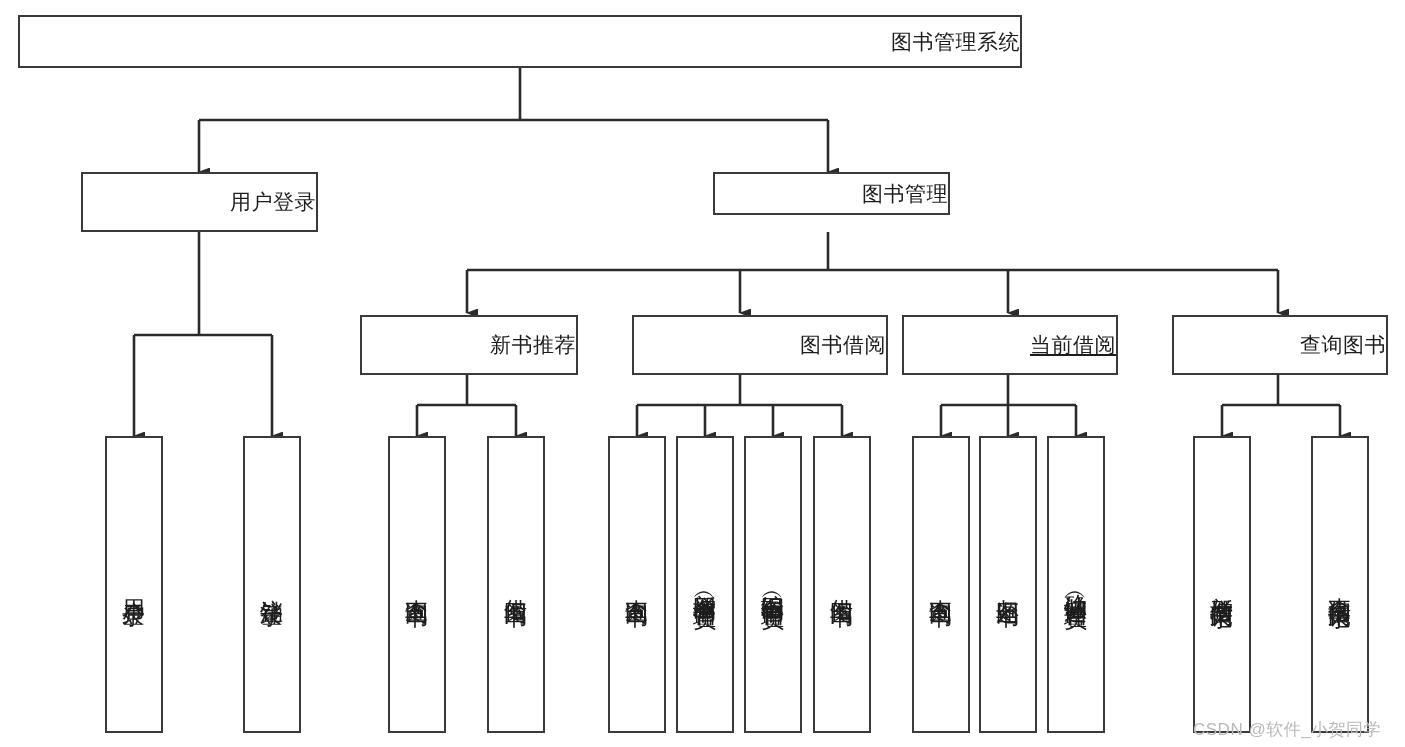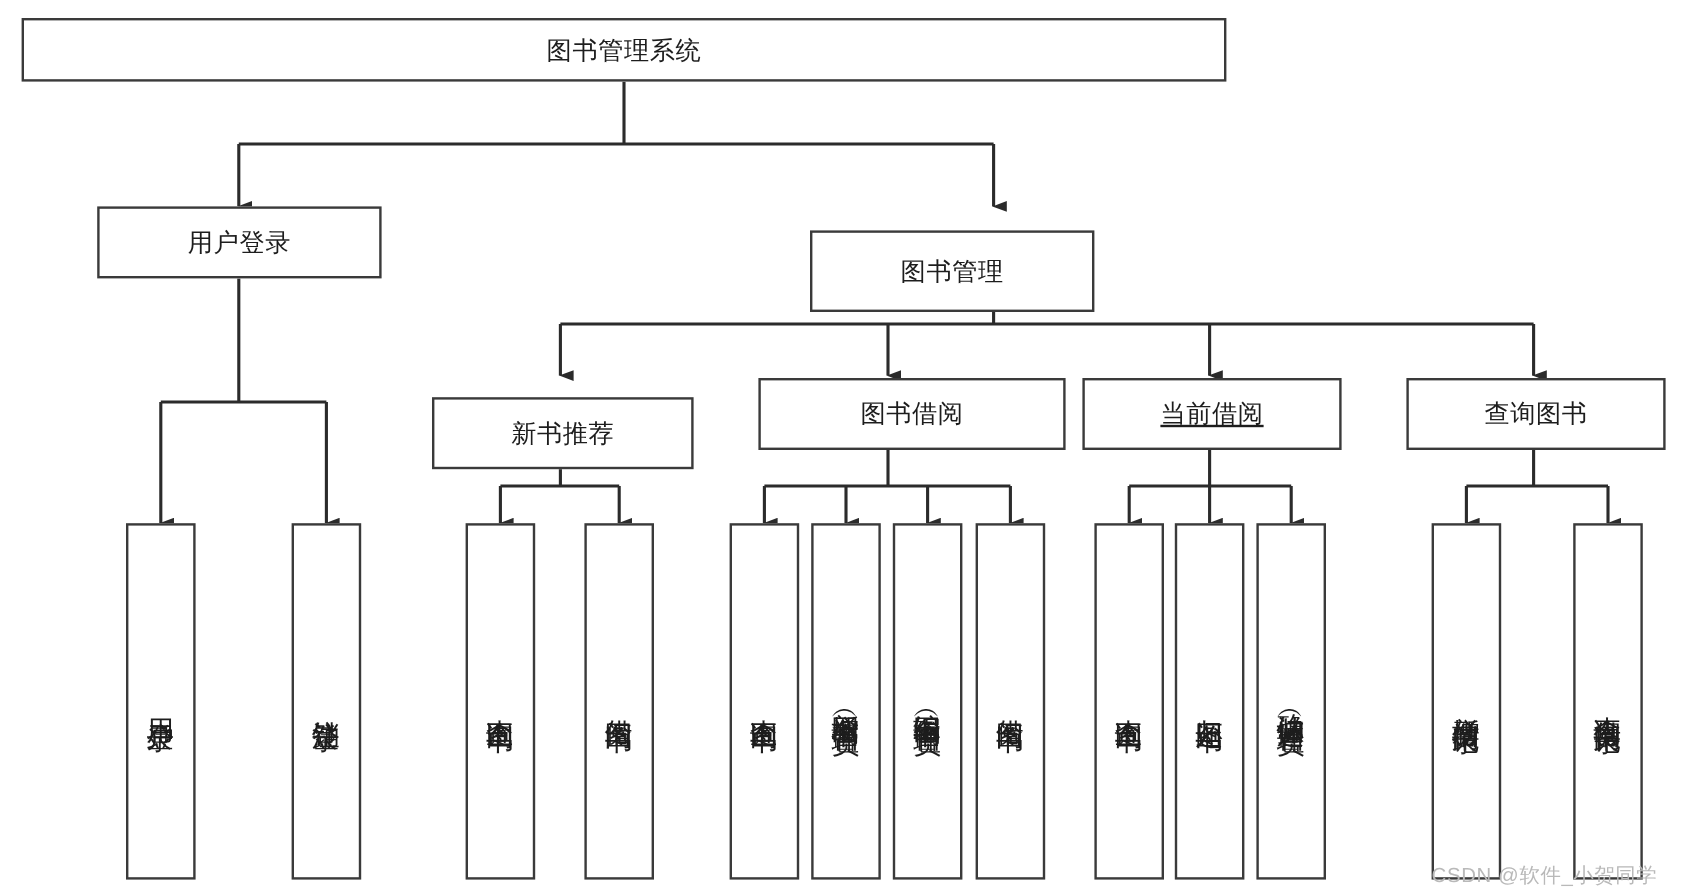--- a/index.html
+++ b/index.html
@@ -32,20 +32,21 @@
     background: #ffffff;
     display: flex;
     align-items: center;
     justify-content: center;
     color: #1d1d1d;
   }
   .node-h {
     font-size: 21px;
     letter-spacing: 0.5px;
     white-space: nowrap;
+    justify-content: flex-end;
   }
   .node-v {
     padding-top: 6px;
     padding-bottom: 6px;
   }
   .vlabel {
     writing-mode: vertical-rl;
     text-orientation: upright;
     font-size: 23px;
     line-height: 1.22;
@@ -120,25 +121,25 @@
     </g>
   </svg>
 
   <div class="node node-h" style="left:18px; top:15px; width:1004px; height:53px;">
     <span>图书管理系统</span>
   </div>
 
   <div class="node node-h" style="left:81px; top:172px; width:237px; height:60px;">
     <span>用户登录</span>
   </div>
-  <div class="node node-h" style="left:675px; top:172px; width:237px; height:68px;margin-top:20px;">
+  <div class="node node-h" style="left:713px; top:172px; width:237px; height:43px;">
     <span>图书管理</span>
   </div>
 
-  <div class="node node-h" style="left:360px; top:315px; width:218px; height:60px;margin-top:16px;">
+  <div class="node node-h" style="left:360px; top:315px; width:218px; height:60px;">
     <span>新书推荐</span>
   </div>
   <div class="node node-h" style="left:632px; top:315px; width:256px; height:60px;">
     <span>图书借阅</span>
   </div>
   <div class="node node-h" style="left:902px; top:315px; width:216px; height:60px;text-decoration:underline;">
     <span>当前借阅</span>
   </div>
   <div class="node node-h" style="left:1172px; top:315px; width:216px; height:60px;">
     <span>查询图书</span>

